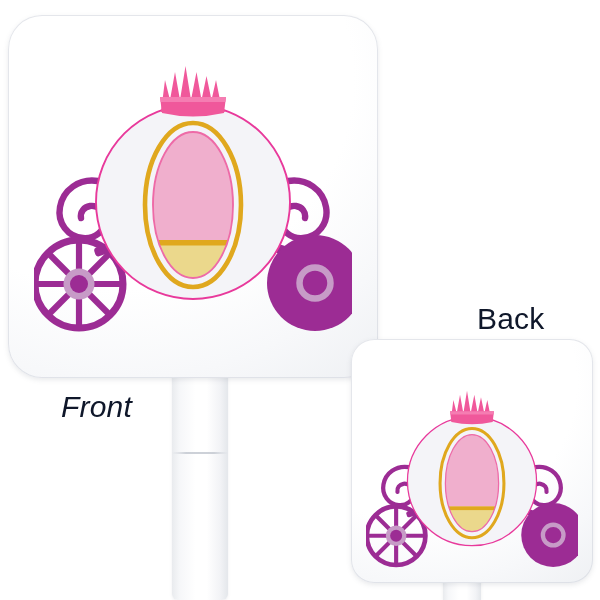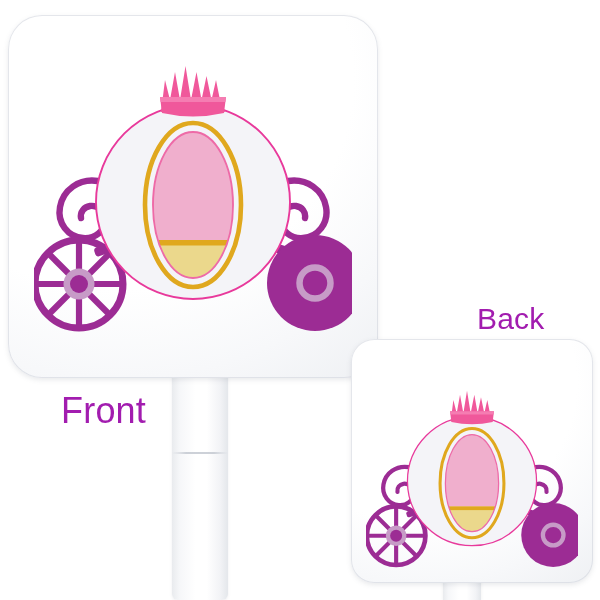--- a/index.html
+++ b/index.html
@@ -61,28 +61,28 @@
     left: 351px; top: 339px; width: 242px; height: 244px;
     border-radius: 23px;
   }
   #back-paddle-stick {
     left: 443px; top: 578px; width: 38px; height: 22px;
   }
 
   
   .side-label {
     position: absolute;
-    color: #a21caf;
+    color: #0f172a;
     font-family: "Liberation Sans", sans-serif;
     font-weight: 400;
     letter-spacing: 0.2px;
     white-space: nowrap;
     user-select: none;
   }
-  #label-front { left: 61px; top: 390px; font-size: 36px; }
+  #label-front { left: 61px; top: 390px; font-size: 30px; font-style: italic; }
   #label-back  { left: 477px; top: 302px; font-size: 30px; }
 
   
   .artwork {
     position: absolute;
     pointer-events: none;
   }
   #front-artwork { left: 34px; top: 50px; width: 318px; height: 290px; }
   #back-artwork  { left: 366px; top: 380px; width: 212px; height: 193px; }
 

